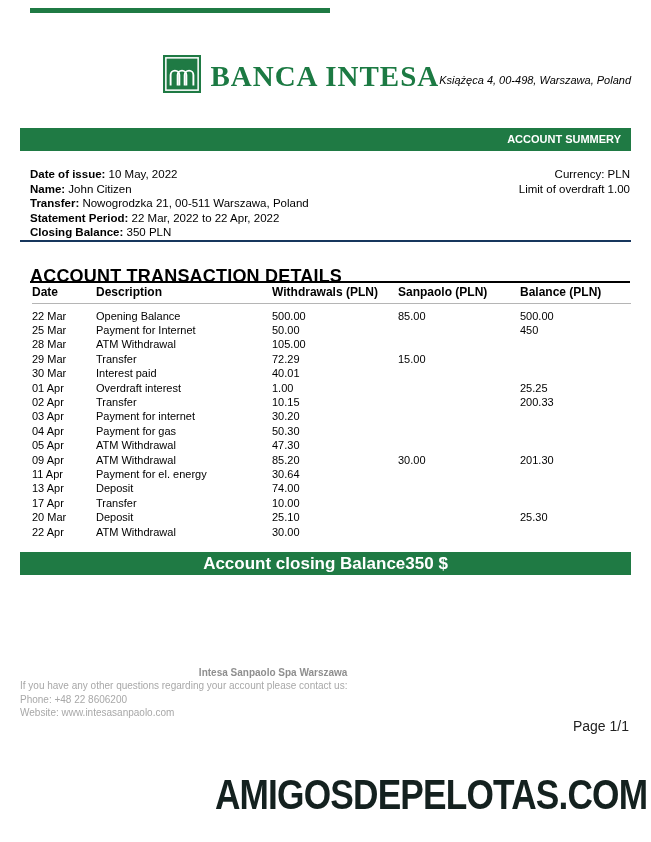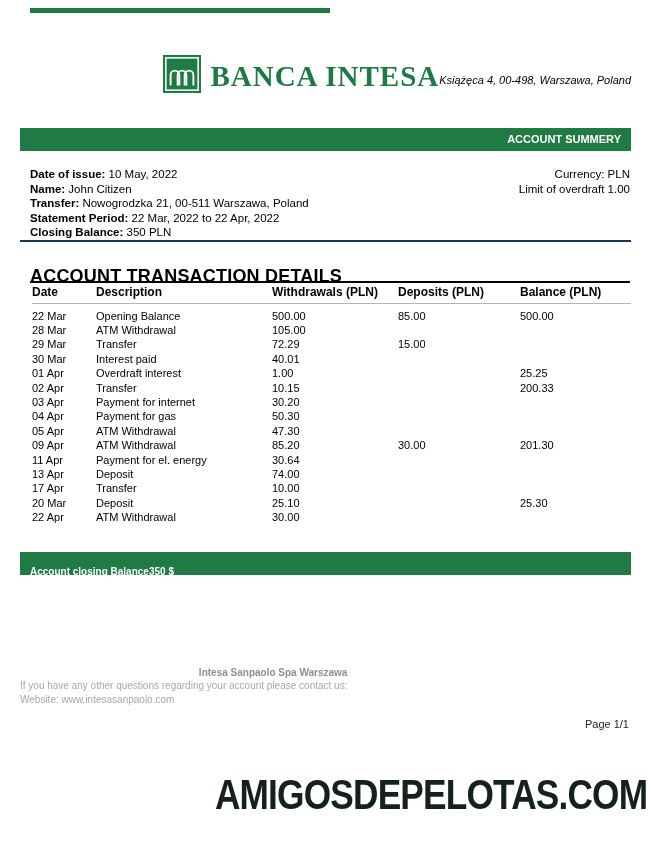--- a/index.html
+++ b/index.html
@@ -107,36 +107,36 @@
     line-height: 14.4px;
     height: 14.4px;
     padding: 0;
     white-space: nowrap;
     overflow: hidden;
   }
   table.txn tr.spacer td { height: 5px; border: 0; }
   .closing-bar {
     top: 552px;
     display: flex;
-    justify-content: flex-start;
-    padding: 8px 10px;
-    font-size: 10px;
+    justify-content: center;
+    padding: 0 10px;
+    font-size: 17px;
   }
   .footer-block {
     position: absolute;
     left: 20px; top: 666px;
     font-size: 10px;
     line-height: 13.4px;
     color: #a8a8a8;
   }
   .footer-company { font-weight: 700; color: #8f8f8f; text-align: right; }
   .page-num {
     position: absolute;
     right: 22px; top: 718px;
-    font-size: 11px;
+    font-size: 14px;
     color: #222;
   }
   .watermark {
     position: absolute;
     right: 4px; top: 770px;
     font-size: 43px;
     font-weight: 700;
     letter-spacing: -1px;
     color: #14211f;
     transform: scaleX(0.82);
@@ -194,40 +194,47 @@
         <col class="c-desc">
         <col class="c-with">
         <col class="c-dep">
         <col class="c-bal">
     </colgroup>
     <thead>
       <tr>
         <th>Date</th>
         <th>Description</th>
         <th>Withdrawals (PLN)</th>
-        <th>Deposits (PLN)</th>
+        <th>Sanpaolo (PLN)</th>
         <th>Balance (PLN)</th>
       </tr>
     </thead>
     <tbody>
       <tr class="spacer">
           <td></td>
           <td></td>
           <td></td>
           <td></td>
           <td></td>
         </tr>
     <tr>
           <td>22 Mar</td>
           <td>Opening Balance</td>
           <td>500.00</td>
           <td>85.00</td>
           <td>500.00</td>
         </tr>
         <tr>
+          <td>25 Mar</td>
+          <td>Payment for Internet</td>
+          <td>50.00</td>
+          <td></td>
+          <td>450</td>
+        </tr>
+        <tr>
           <td>28 Mar</td>
           <td>ATM Withdrawal</td>
           <td>105.00</td>
           <td></td>
           <td></td>
         </tr>
         <tr>
           <td>29 Mar</td>
           <td>Transfer</td>
           <td>72.29</td>
@@ -322,20 +329,21 @@
   </table>
 
   <div class="green-bar closing-bar">
     <span>Account closing Balance</span>
     <span>350  $</span>
   </div>
 
   <div class="footer-block">
     <div class="footer-company">Intesa Sanpaolo Spa Warszawa</div>
     <div>If you have any other questions regarding your account please contact us:</div>
+    <div>Phone: +48 22 8606200</div>
     <div>Website: www.intesasanpaolo.com</div>
   </div>
 
   <div class="page-num">Page 1/1</div>
 
   <div class="watermark">AMIGOSDEPELOTAS.COM</div>
 
 </div>
 
 </body></html>

